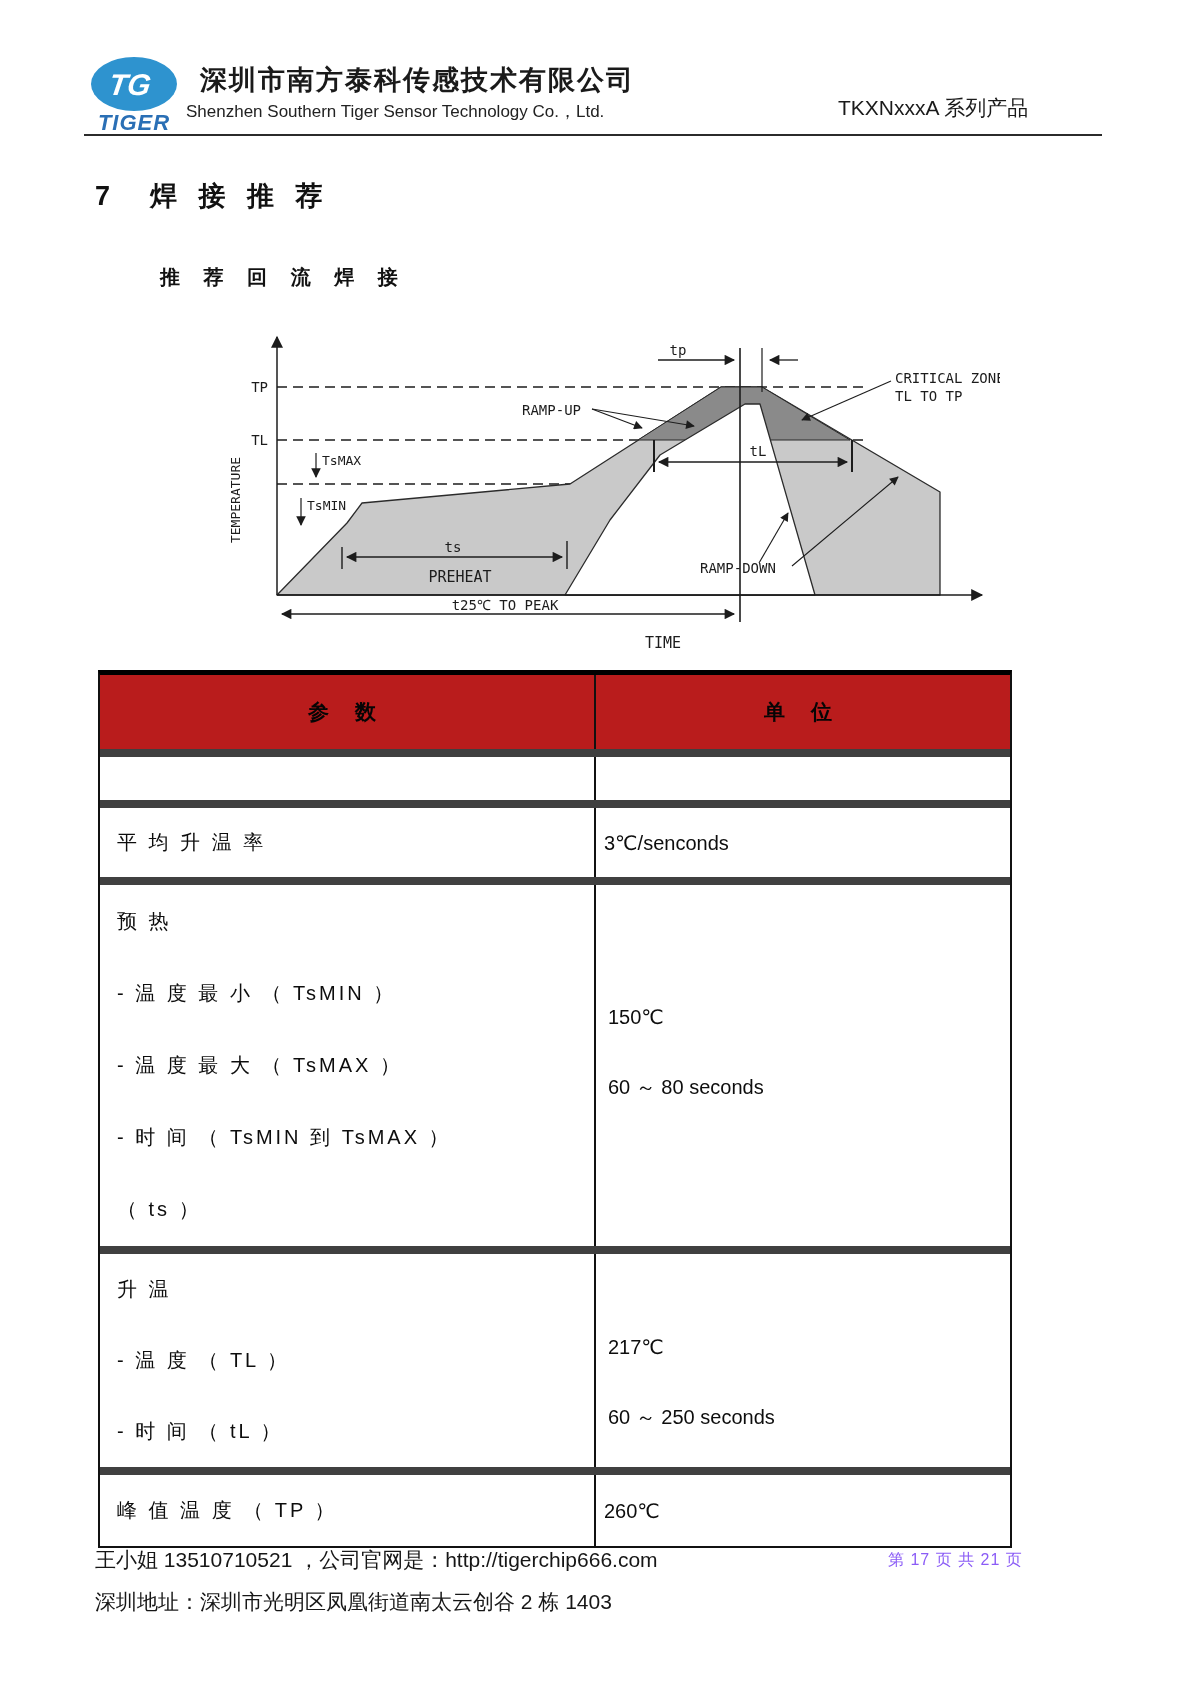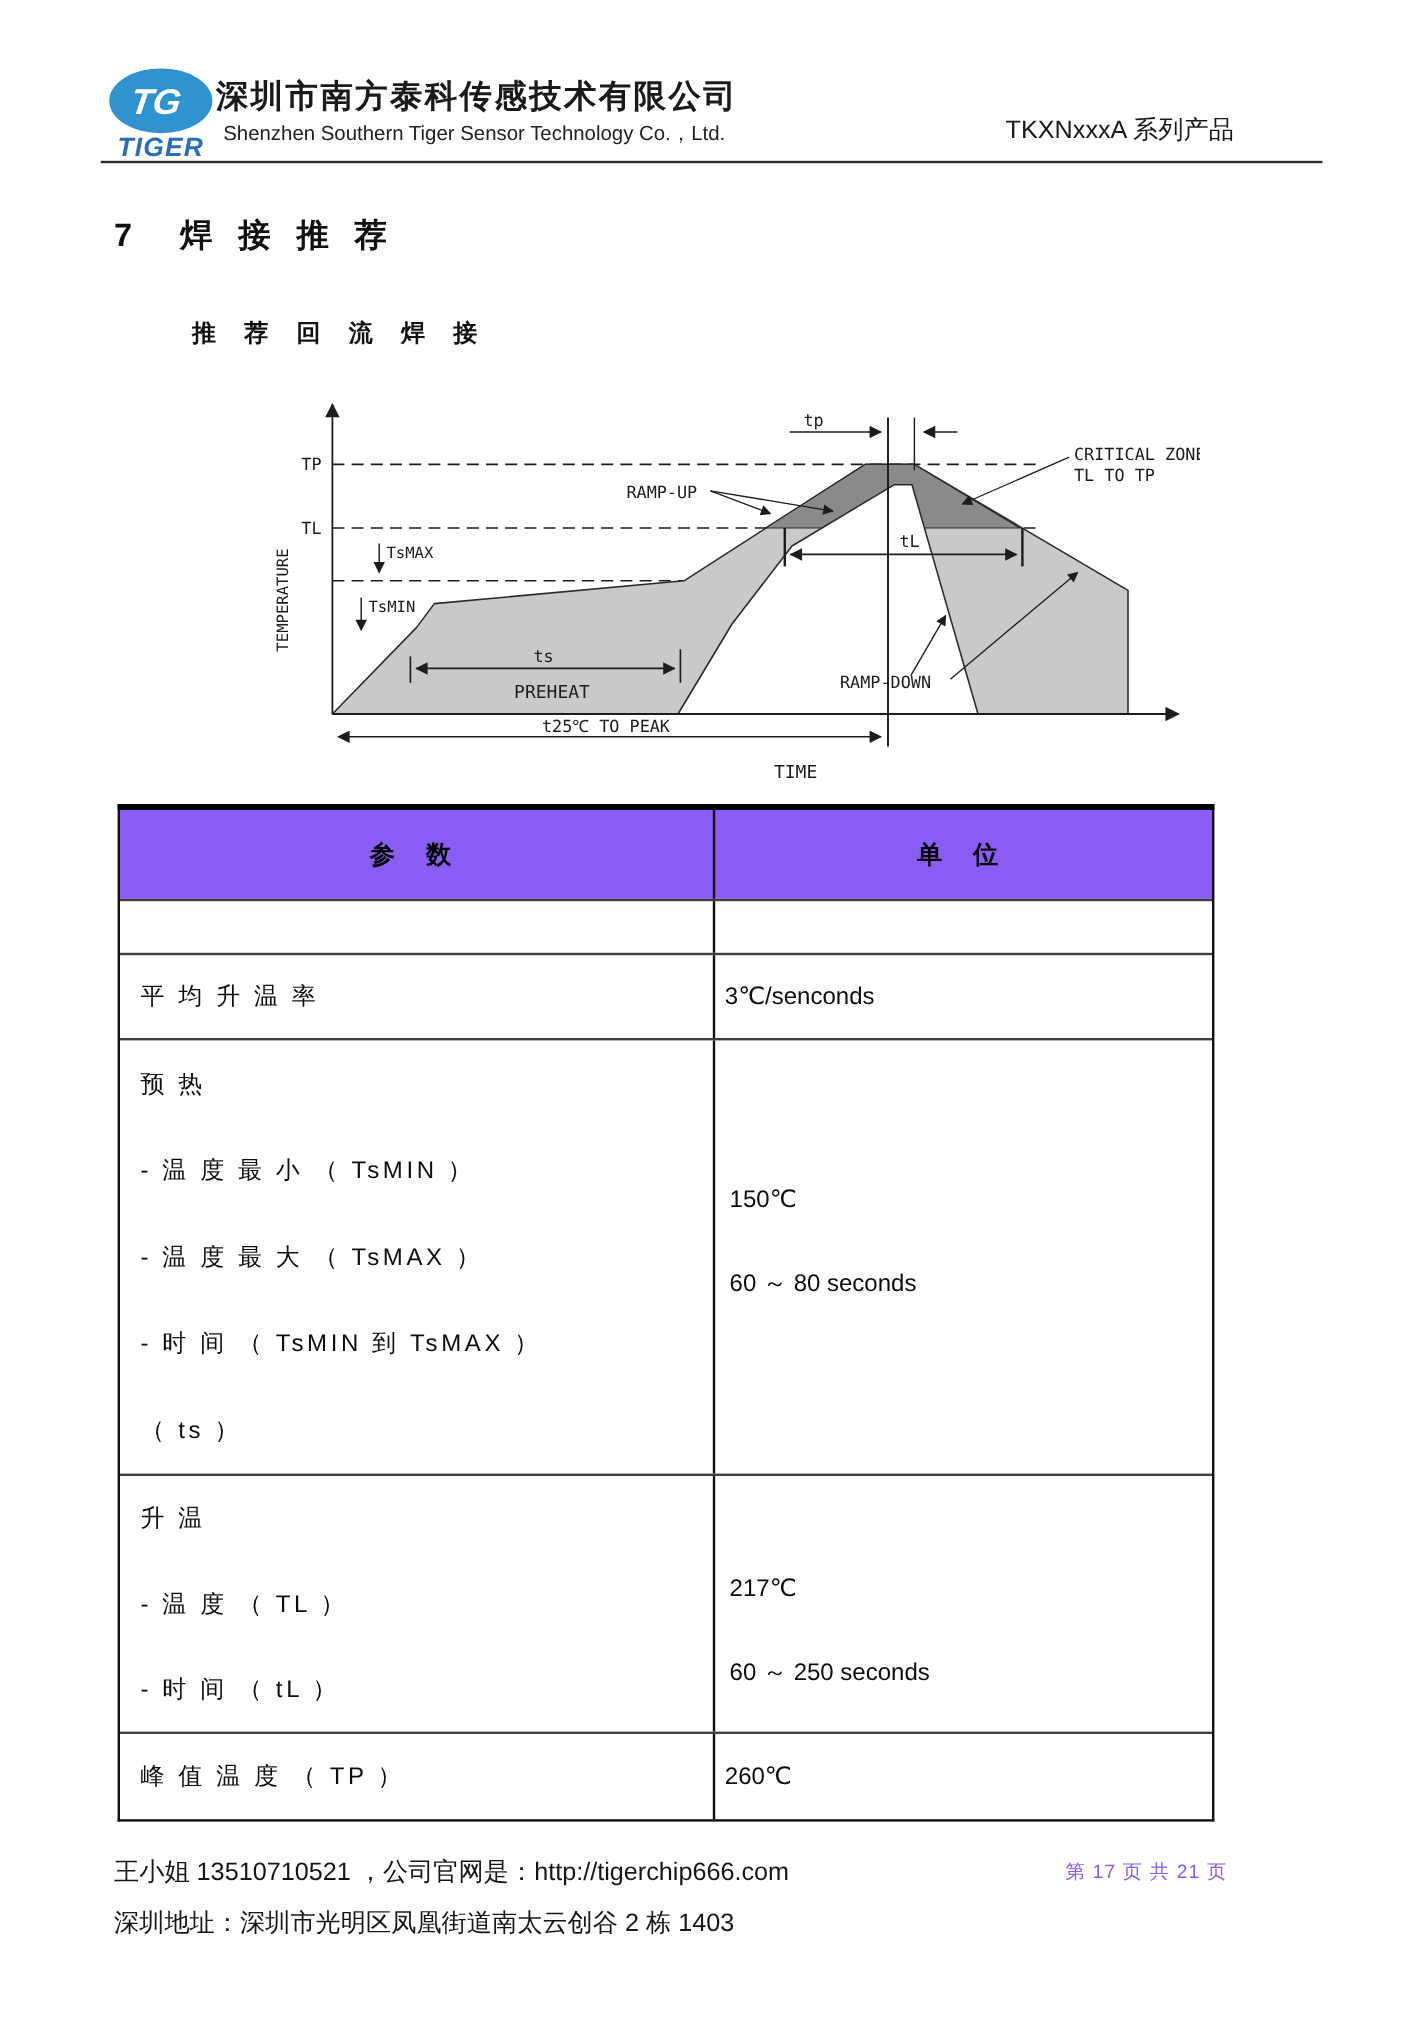--- a/index.html
+++ b/index.html
@@ -1,44 +1,44 @@
 <!DOCTYPE html>
 <html><head>
 <meta charset="utf-8">
 <style>
   html,body{margin:0;padding:0;background:#ffffff;}
   .page{position:relative;width:1190px;height:1683px;background:#fff;overflow:hidden;
         font-family:"Liberation Sans","DejaVu Sans",sans-serif;color:#111;}
   
   .logo{position:absolute;left:88px;top:56px;width:96px;height:78px;}
-  .company-cn{position:absolute;left:180px;top:62px;font-size:27px;font-weight:bold;
+  .company-cn{position:absolute;left:200px;top:62px;font-size:27px;font-weight:bold;
               letter-spacing:2px;color:#1a1a1a;}
   .company-en{position:absolute;left:186px;top:100px;font-size:17px;font-weight:500;
               letter-spacing:0px;color:#222;}
   .series{position:absolute;left:838px;top:94px;font-size:21px;color:#1a1a1a;}
   .header-rule{position:absolute;left:84px;top:134px;width:1018px;height:0;
                border-top:2.5px solid #2b2b2b;}
   
   .sec-title{position:absolute;left:95px;top:178px;font-size:27px;font-weight:bold;color:#111;}
   .sec-num{display:inline-block;width:55px;letter-spacing:0;}
   .sec-text{letter-spacing:7px;}
   .sub-title{position:absolute;left:160px;top:264px;font-size:20px;font-weight:700;
              letter-spacing:9px;color:#111;}
   
   .diagram{position:absolute;left:210px;top:325px;width:790px;height:335px;}
   .diagram text{font-family:"DejaVu Sans Mono","Liberation Mono",monospace;fill:#1c1c1c;}
   
   .spec-table{position:absolute;left:98px;top:670px;width:910px;
               border-left:2px solid #111;border-right:2px solid #111;
               border-bottom:2px solid #111;border-top:5px solid #000;}
-  .trow{display:flex;border-top:2px solid #404040;}
+  .trow{display:flex;border-top:8px solid #404040;}
   .trow:first-child{border-top:none;}
   .tcell-l{width:496px;border-right:2px solid #111;box-sizing:border-box;}
   .tcell-r{flex:1;box-sizing:border-box;}
-  .thead-row{height:74px;background:#8b5cf6;}
+  .thead-row{height:74px;background:#b91c1c;}
   .thead-row .tcell-l,.thead-row .tcell-r{display:flex;align-items:center;justify-content:center;
       font-size:21px;font-weight:bold;color:#050505;letter-spacing:10px;}
   .row-empty{height:43px;}
   .row-rate{height:69px;}
   .row-preheat{height:361px;}
   .row-rampup{height:213px;}
   .row-peak{height:71px;}
   .pline{display:flex;align-items:center;padding-left:17px;font-size:20px;
          letter-spacing:3px;color:#0d0d0d;}
   .single{height:100%;}

